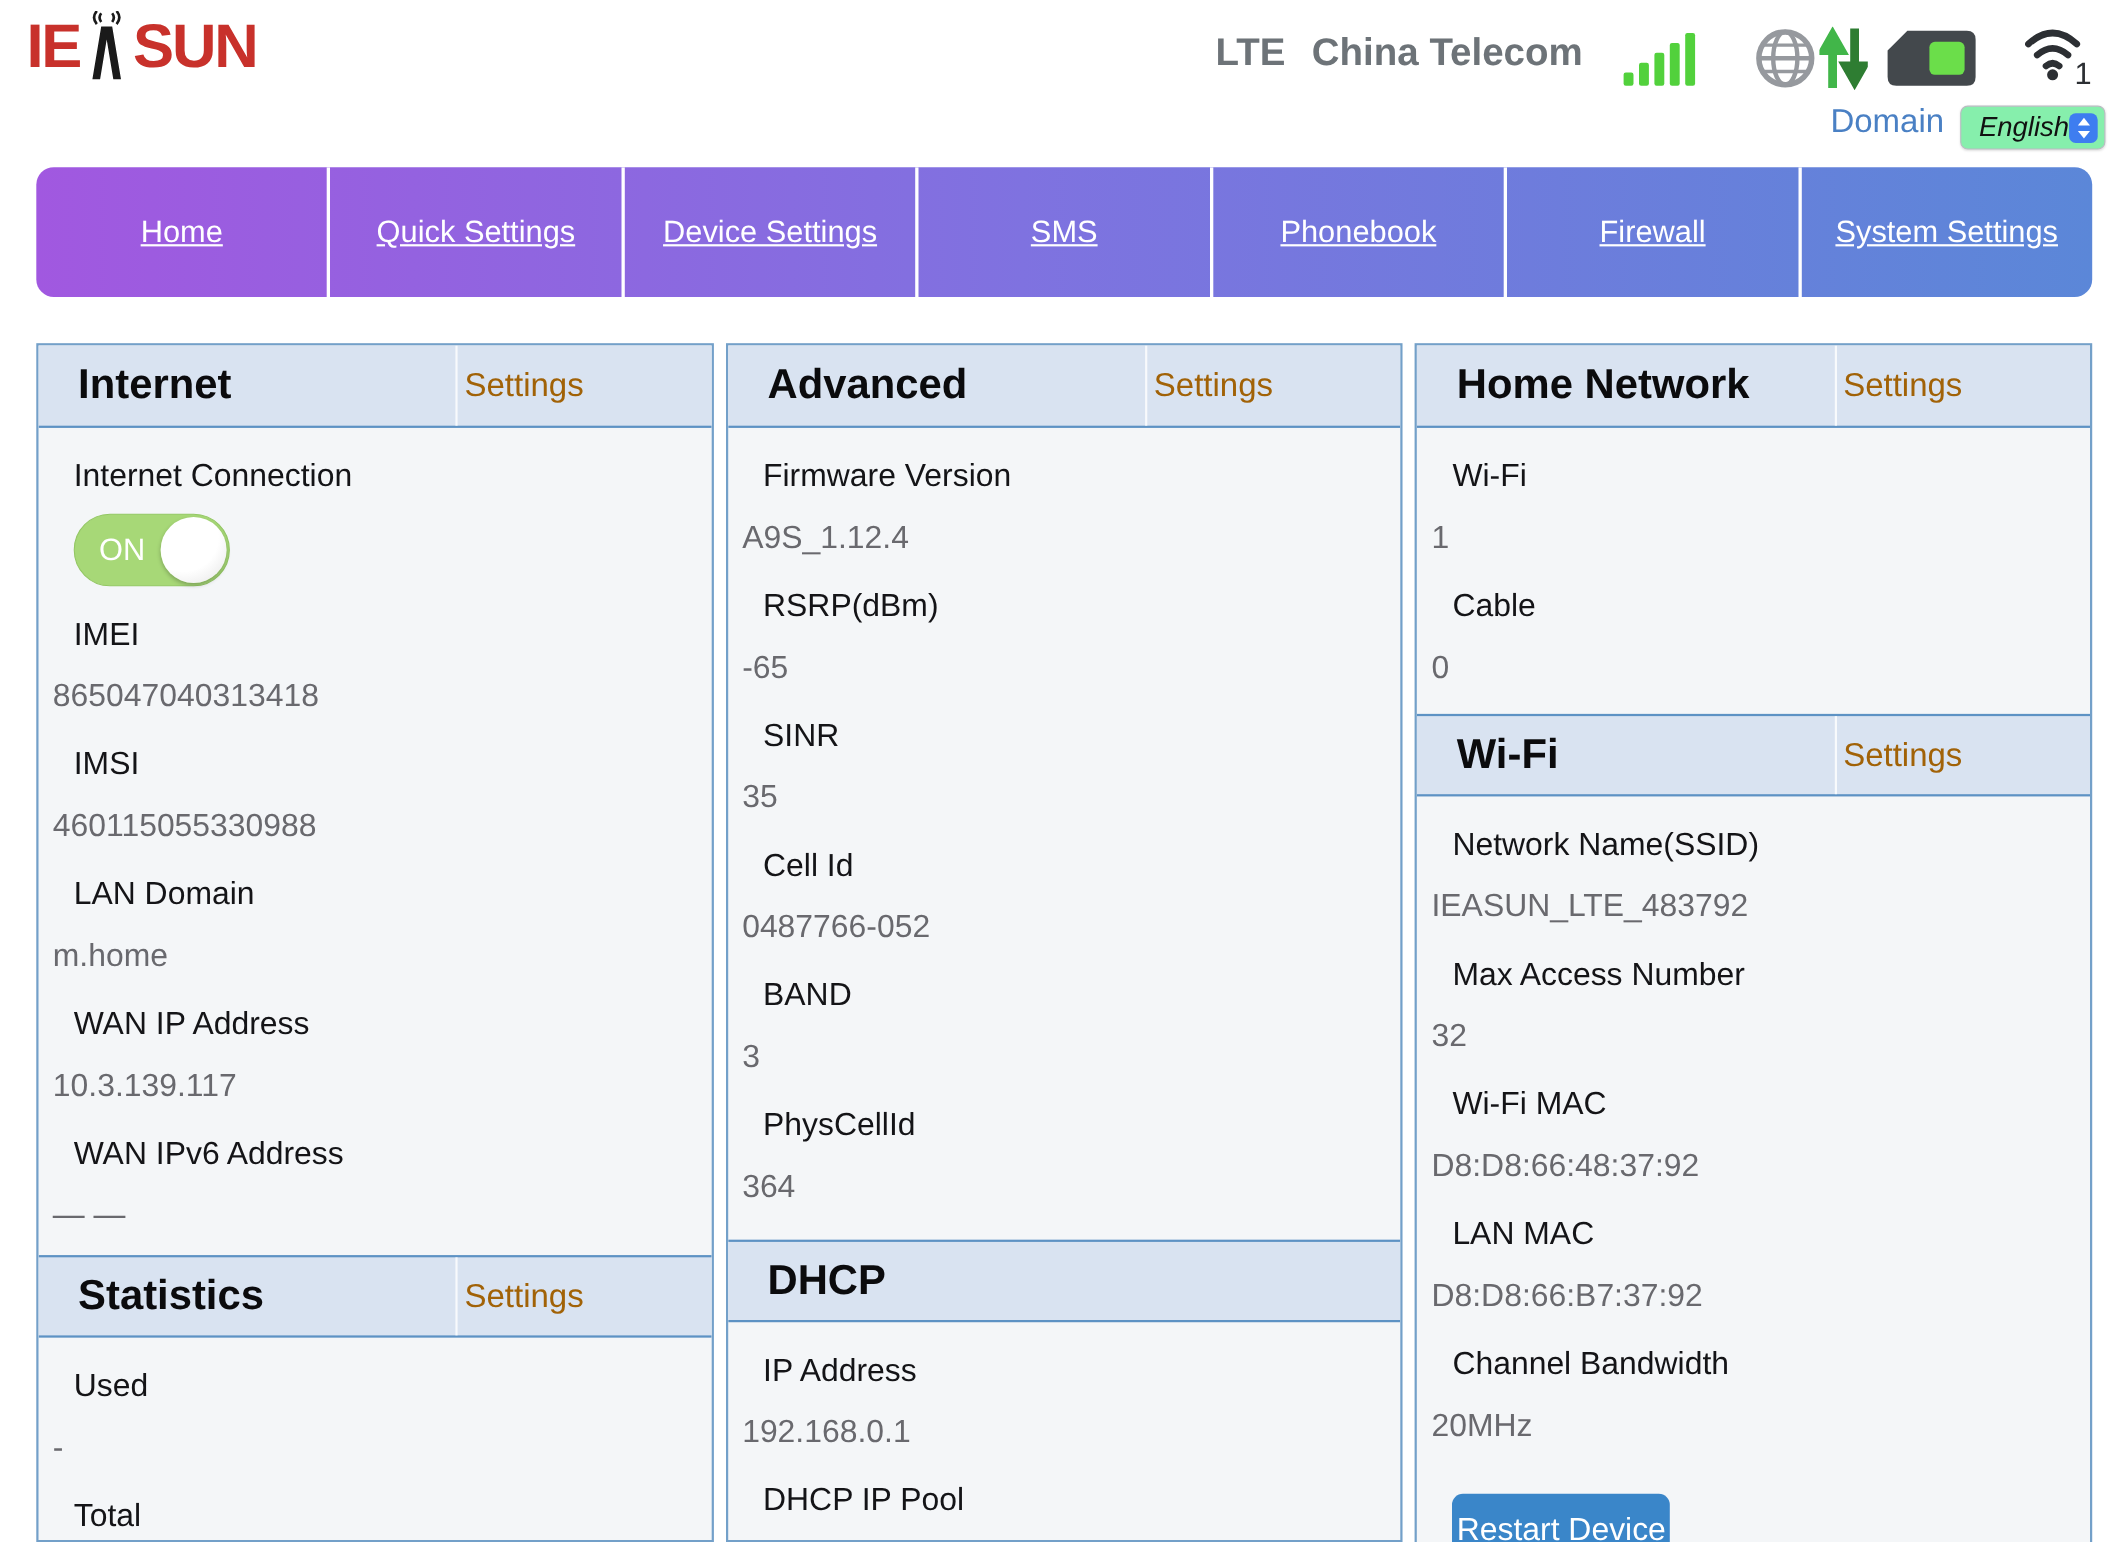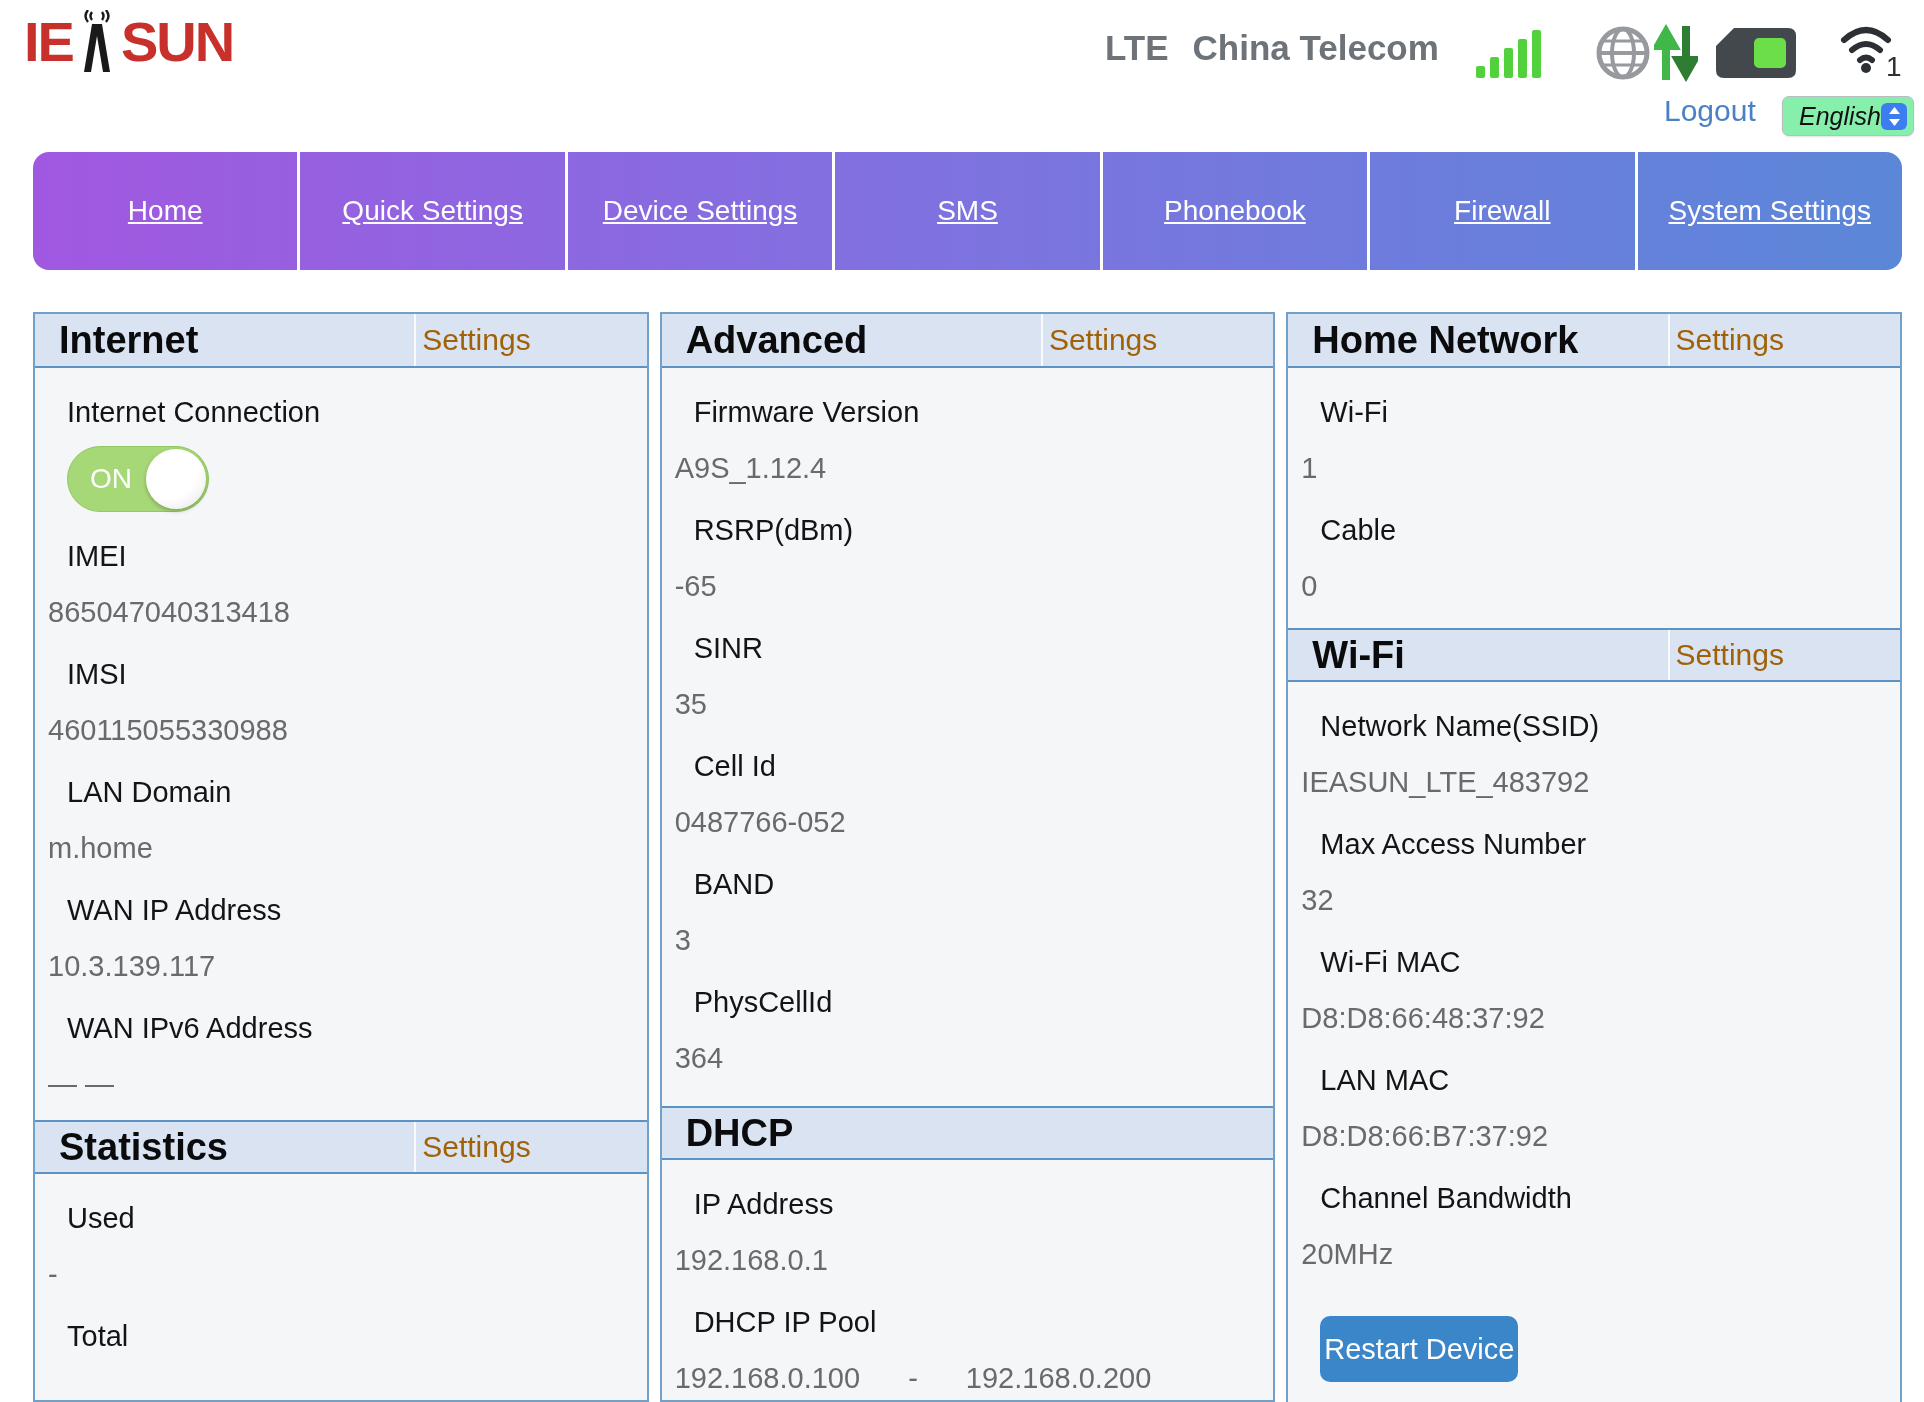--- a/index.html
+++ b/index.html
@@ -43,22 +43,22 @@
               color:#fff; font-size:28px; cursor:pointer; border-right:3px solid #fff;text-decoration:underline; }
   .nav .tab:last-child { border-right:none; }
 
   
   .main { position:absolute; left:33px; top:312px; width:1869px; height:1090px;
           display:flex; gap:11px; }
   .col { flex:1; min-width:0; }
   .card { border:2px solid #73a0c9; background:#f4f6f8; height:100%; overflow:hidden; }
   .card.auto { height:auto; }
 
-  .chead { position:relative; height:54px; background:#d9e3f1; display:flex; align-items:center;
-           border-bottom:2px solid #5d92c4; }
+  .chead { position:relative; height:75px; background:#d9e3f1; display:flex; align-items:center;
+           border-bottom:2px solid #5d92c4;padding-left:12px; }
   .chead.mid { border-top:2px solid #5d92c4; }
   .ctitle { padding-left:24px; font-size:38px; font-weight:600; color:#0b0b0d; }
   .csettings { position:absolute; left:62%; top:0; height:100%; width:38%;
                display:flex; align-items:center; padding-left:6px;
                border-left:2px solid rgba(255,255,255,.8);
                font-size:30px; color:#a16207; cursor:pointer; }
 
   .flabel { margin-top:26px; padding-left:32px; font-size:29px; line-height:36px; color:#141417; }
   .fvalue { margin-top:20px; padding-left:13px; font-size:29px; line-height:36px; color:#69696e; }
   .pool { display:flex; gap:48px; }
@@ -127,21 +127,21 @@
   <div class="wifi">
     <svg width="70" height="62" viewBox="0 0 70 62">
       <path d="M6 22 Q28 2 50 22" stroke="#2c2f33" stroke-width="6" fill="none" stroke-linecap="round"></path>
       <path d="M14 32 Q28 20 42 32" stroke="#2c2f33" stroke-width="6" fill="none" stroke-linecap="round"></path>
       <path d="M22 42 Q28 37 34 42" stroke="#2c2f33" stroke-width="6" fill="none" stroke-linecap="round"></path>
       <circle cx="28" cy="50" r="5" fill="#2c2f33"></circle>
       <text x="48" y="58" font-size="28" fill="#2c2f33" font-family="Liberation Sans, sans-serif">1</text>
     </svg>
   </div>
 
-  <div class="logout">Logout</div>
+  <div class="logout">Domain</div>
 
   <div class="lang">
     <span class="val">English</span>
     <span class="stepper">
       <svg width="17" height="21" viewBox="0 0 17 21">
         <path d="M8.5 1 L14 8 H3 Z" fill="#fff"></path>
         <path d="M8.5 20 L14 13 H3 Z" fill="#fff"></path>
       </svg>
     </span>
   </div>

